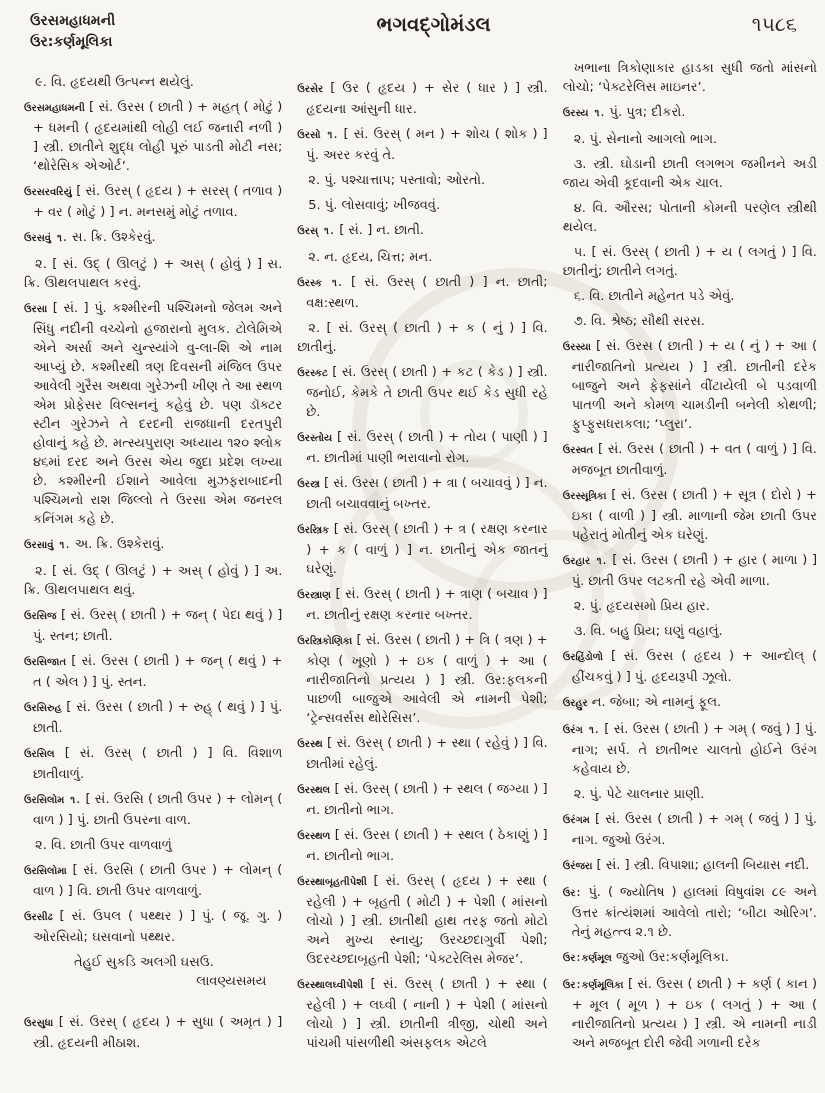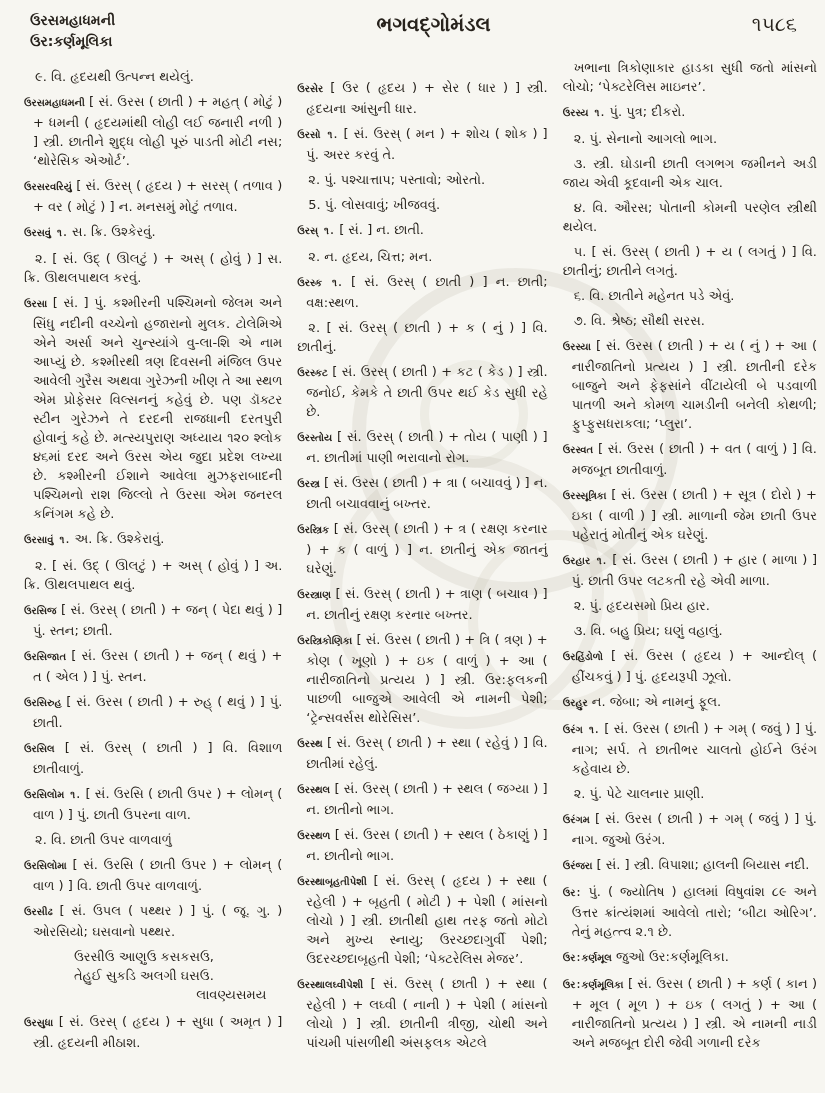--- a/index.html
+++ b/index.html
@@ -38,21 +38,21 @@
   .col1{width:262px;}
   .col2{width:254px;}
   .col3{width:258px;}
   .para{margin:0 0 6px 0;text-align:justify;}
   .entry{padding-left:9px;text-indent:-9px;}
   .sense{text-indent:11px;}
   .cont{text-indent:11px;}
   .head{font-weight:bold;font-size:10px;font-family:Liberation Mono, monospace;}
   .verse{margin:2px 0 0 50px;text-align:left;text-indent:0;}
   .verse div{line-height:19px;}
-  .attr{text-align:right;padding-right:16px;margin-bottom:8px;}
+  .attr{text-align:right;padding-right:16px;margin-bottom:22px;}
 </style>
 </head>
 <body>
 
 <div class="page">
 
   <div class="wm">
     <span class="ring r1"></span>
     <span class="ring r2"></span>
     <span class="ring r3"></span>
@@ -80,21 +80,20 @@
         <div class="para sense">૨. [ સં. ઉદ્ ( ઊલટું ) + અસ્ ( હોવું ) ] અ. ક્રિ. ઊથલપાથલ થવું.</div>
         <div class="para entry"><span class="head">ઉરસિજ</span> <span>[ સં. ઉરસ્ ( છાતી ) + જન્ ( પેદા થવું ) ] પું. સ્તન; છાતી.</span></div>
         <div class="para entry"><span class="head">ઉરસિજાત</span> <span>[ સં. ઉરસ ( છાતી ) + જન્ ( થવું ) + ત ( એલ ) ] પું. સ્તન.</span></div>
         <div class="para entry"><span class="head">ઉરસિરુહ</span> <span>[ સં. ઉરસ ( છાતી ) + રુહ્ ( થવું ) ] પું. છાતી.</span></div>
         <div class="para entry"><span class="head">ઉરસિલ</span> <span>[ સં. ઉરસ્ ( છાતી ) ] વિ. વિશાળ છાતીવાળું.</span></div>
         <div class="para entry"><span class="head">ઉરસિલોમ ૧.</span> <span>[ સં. ઉરસિ ( છાતી ઉપર ) + લોમન્ ( વાળ ) ] પું. છાતી ઉપરના વાળ.</span></div>
         <div class="para sense">૨. વિ. છાતી ઉપર વાળવાળું</div>
         <div class="para entry"><span class="head">ઉરસિલોમા</span> <span>[ સં. ઉરસિ ( છાતી ઉપર ) + લોમન્ ( વાળ ) ] વિ. છાતી ઉપર વાળવાળું.</span></div>
         <div class="para entry"><span class="head">ઉરસીઢ</span> <span>[ સં. ઉપલ ( પથ્થર ) ] પું. ( જૂ. ગુ. ) ઓરસિયો; ઘસવાનો પથ્થર.</span></div>
         <div class="para verse">
-          <div>ઉરસીઉ આણુઉ કસકસઉ,</div>
           <div>તેહુઈ સુકડિ અલગી ઘસઉ.</div>
         </div>
         <div class="para attr">લાવણ્યસમય</div>
         <div class="para entry"><span class="head">ઉરસુધા</span> <span>[ સં. ઉરસ્ ( હૃદય ) + સુધા ( અમૃત ) ] સ્ત્રી. હૃદયની મીઠાશ.</span></div>
       </section>
     <div class="vrule"></div>
     <section class="col col2">
         <div class="para entry"><span class="head">ઉરસેર</span> <span>[ ઉર ( હૃદય ) + સેર ( ધાર ) ] સ્ત્રી. હૃદયના આંસુની ધાર.</span></div>
         <div class="para entry"><span class="head">ઉરસો ૧.</span> <span>[ સં. ઉરસ્ ( મન ) + શોચ ( શોક ) ] પું. અરર કરવું તે.</span></div>
         <div class="para sense">૨. પું. પશ્ચાત્તાપ; પસ્તાવો; ઓરતો.</div>

